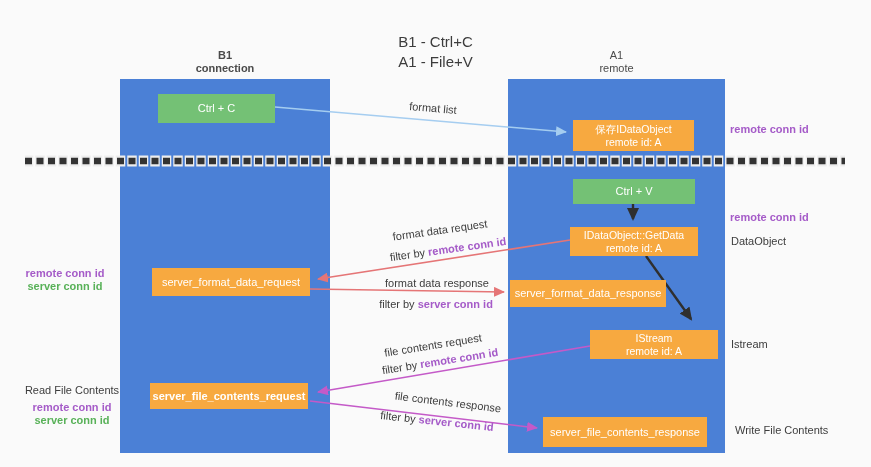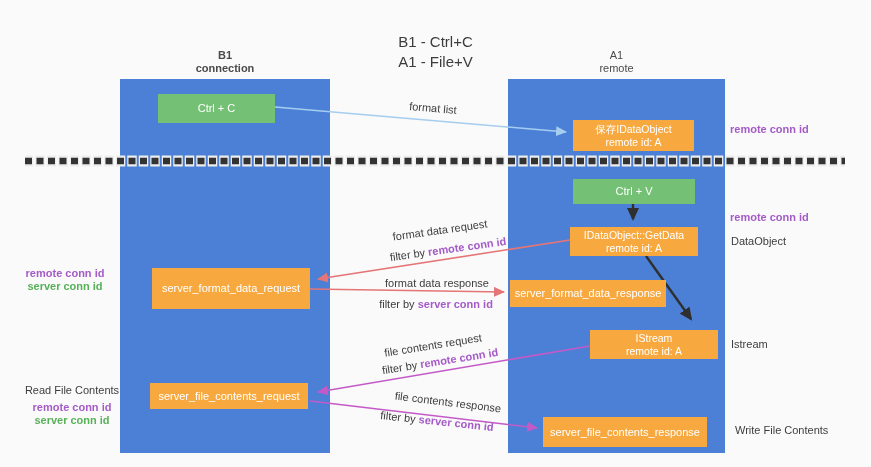--- a/index.html
+++ b/index.html
@@ -96,36 +96,36 @@
     <span>Ctrl + V</span>
   </div>
 
   <div class="abs box orange" style="left:570px;top:227px;width:128px;height:29px;">
     <span class="two-line">
       <span style="display:block;">IDataObject::GetData</span>
       <span style="display:block;">remote id: A</span>
     </span>
   </div>
 
-  <div class="abs box orange" style="left:152px;top:268px;width:158px;height:41px;">
+  <div class="abs box orange" style="left:152px;top:268px;width:158px;height:28px;">
     <span>server_format_data_request</span>
   </div>
 
   <div class="abs box orange" style="left:510px;top:280px;width:156px;height:27px;">
     <span>server_format_data_response</span>
   </div>
 
   <div class="abs box orange" style="left:590px;top:330px;width:128px;height:29px;">
     <span class="two-line">
       <span style="display:block;">IStream</span>
       <span style="display:block;">remote id: A</span>
     </span>
   </div>
 
-  <div class="abs box orange" style="left:150px;top:383px;width:158px;height:26px;">
+  <div class="abs box orange" style="left:150px;top:383px;width:158px;height:26px;font-weight:bold;">
     <span>server_file_contents_request</span>
   </div>
 
   <div class="abs box orange" style="left:543px;top:417px;width:164px;height:30px;">
     <span>server_file_contents_response</span>
   </div>
 
   <div class="abs mlabel mid" style="left:433px;top:108px;transform:translate(-50%,-50%) rotate(5deg);">
     <span>format list</span>
   </div>

